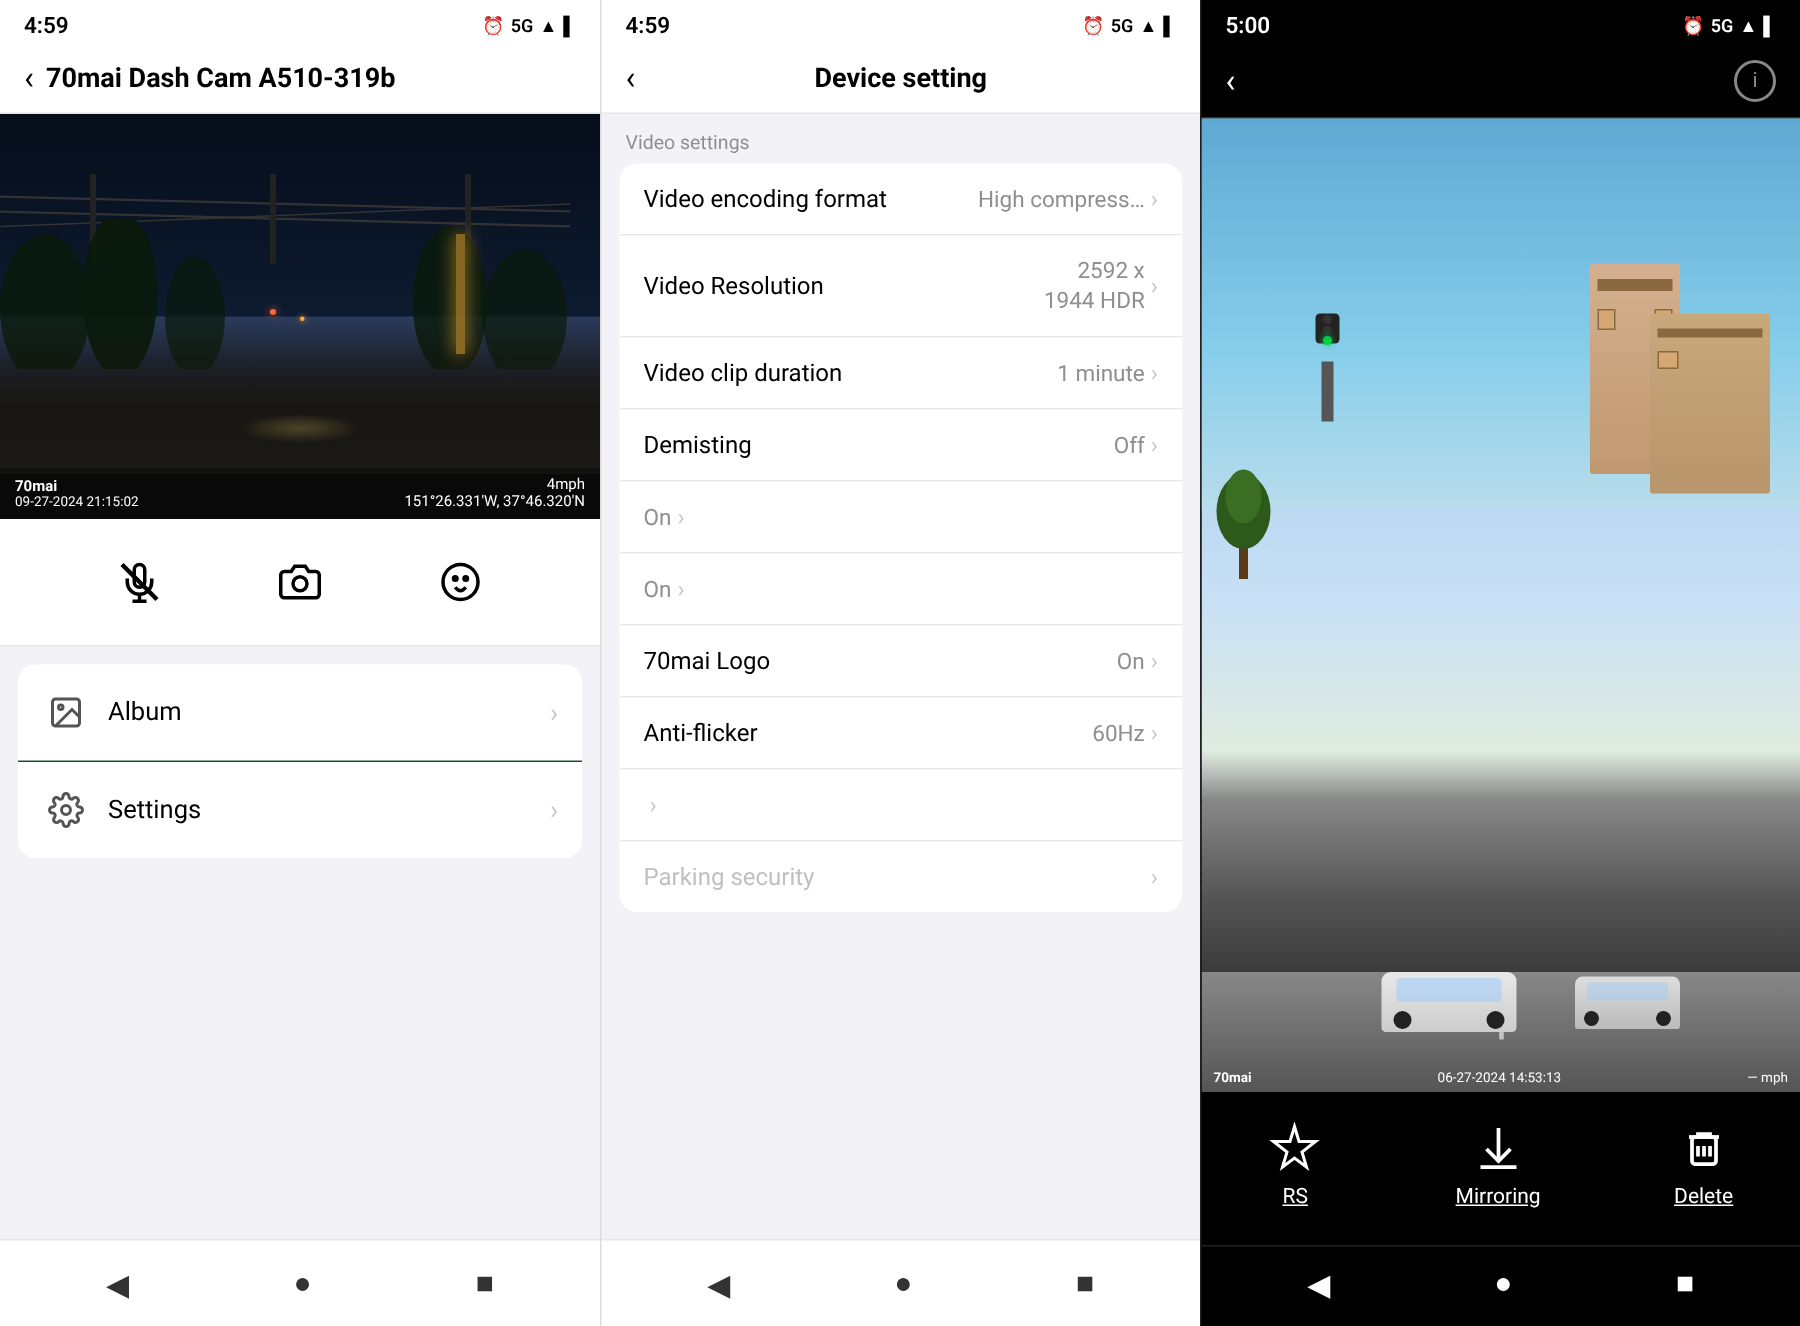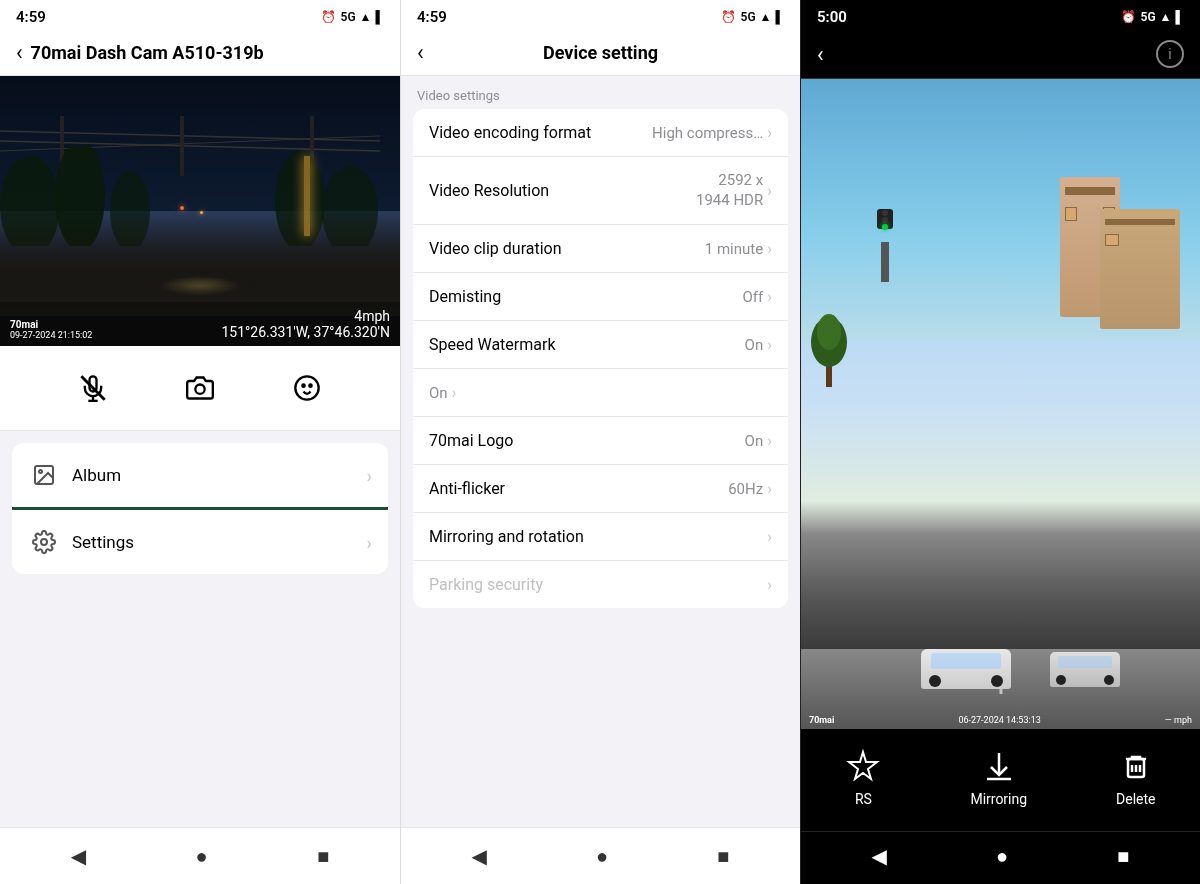--- a/index.html
+++ b/index.html
@@ -76,21 +76,21 @@
       color: #fff;
       font-size: 10px;
       font-weight: 700;
     }
     .cam-meta {
       color: #fff;
       font-size: 9px;
     }
     .cam-meta-right {
       color: #fff;
-      font-size: 14px;
+      font-size: 10px;
       text-align: right;
     }
     .cam-road {
       position: absolute;
       bottom: 30px;
       left: 0; right: 0;
       height: 80px;
       background: linear-gradient(180deg, transparent, #1a1a1a 100%);
     }
     .icons-row {
@@ -118,21 +118,21 @@
       background: #fff;
       border-radius: 12px;
       margin-left: 12px;
       margin-right: 12px;
       overflow: hidden;
     }
     .menu-item {
       display: flex;
       align-items: center;
       padding: 16px 16px;
-      border-bottom: 3px solid #14532d;
+      border-bottom: 1px solid #14532d;
       cursor: pointer;
       background: #fff;
     }
     .menu-item:last-child { border-bottom: none; }
     .menu-item-icon {
       width: 32px;
       height: 32px;
       margin-right: 12px;
       display: flex;
       align-items: center;
@@ -306,20 +306,21 @@
     .action-icon {
       width: 36px;
       height: 36px;
       display: flex;
       align-items: center;
       justify-content: center;
     }
     .action-label {
       color: #fff;
       font-size: 14px;
+      text-decoration: underline;
     }
     .panel3-bottom-nav {
       display: flex;
       justify-content: space-around;
       align-items: center;
       padding: 12px 16px 16px;
       background: #000;
       border-top: 1px solid #222;
     }
     .headlights {
@@ -548,40 +549,38 @@
       <span class="settings-row-label">Video clip duration</span>
       <span class="settings-row-value">1 minute</span>
       <span class="settings-chevron">›</span>
     </div>
     <div class="settings-row">
       <span class="settings-row-label">Demisting</span>
       <span class="settings-row-value">Off</span>
       <span class="settings-chevron">›</span>
     </div>
     <div class="settings-row">
-      <span class="settings-row-label">Speed Watermark</span>
       <span class="settings-row-value">On</span>
       <span class="settings-chevron">›</span>
     </div>
     <div class="settings-row">
       <span class="settings-row-value">On</span>
       <span class="settings-chevron">›</span>
     </div>
     <div class="settings-row">
       <span class="settings-row-label">70mai Logo</span>
       <span class="settings-row-value">On</span>
       <span class="settings-chevron">›</span>
     </div>
     <div class="settings-row">
       <span class="settings-row-label">Anti-flicker</span>
       <span class="settings-row-value">60Hz</span>
       <span class="settings-chevron">›</span>
     </div>
     <div class="settings-row">
-      <span class="settings-row-label">Mirroring and rotation</span>
       <span class="settings-row-value"></span>
       <span class="settings-chevron">›</span>
     </div>
     <div class="settings-row" style="border-bottom:none;">
       <span class="settings-row-label" style="color:#c0c0c0;">Parking security</span>
       <span class="settings-row-value"></span>
       <span class="settings-chevron">›</span>
     </div>
   </div>
 

